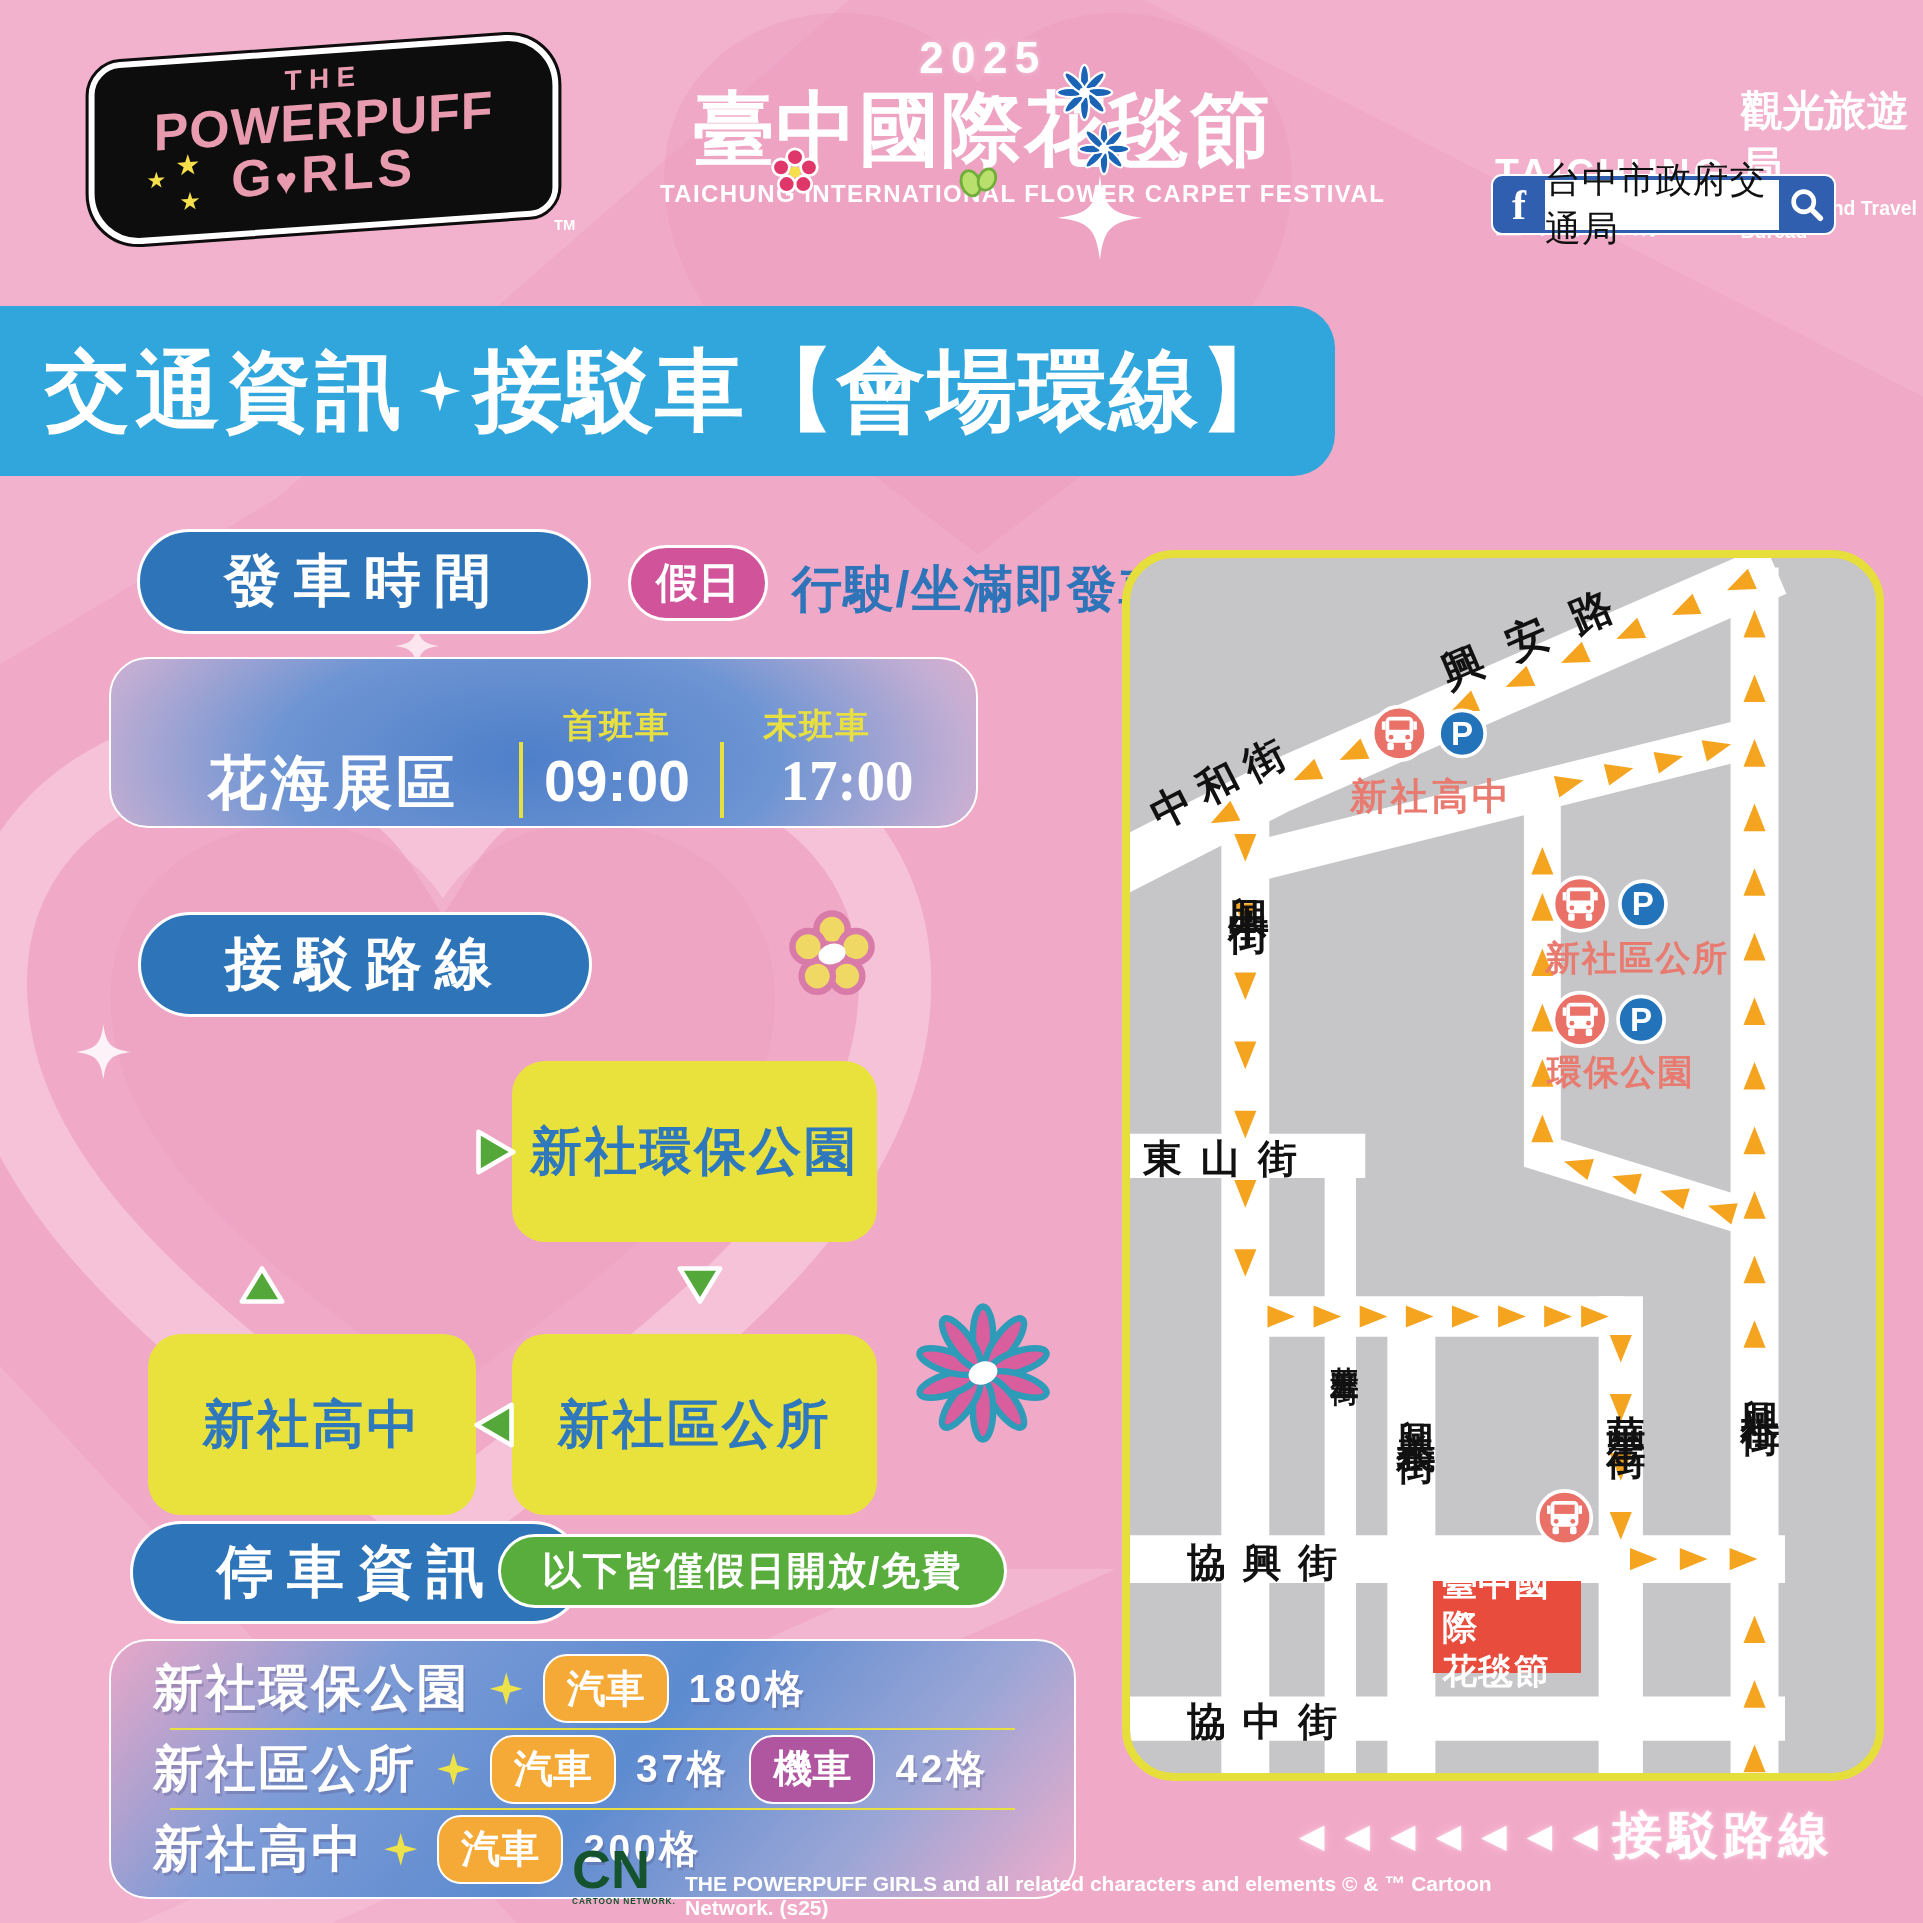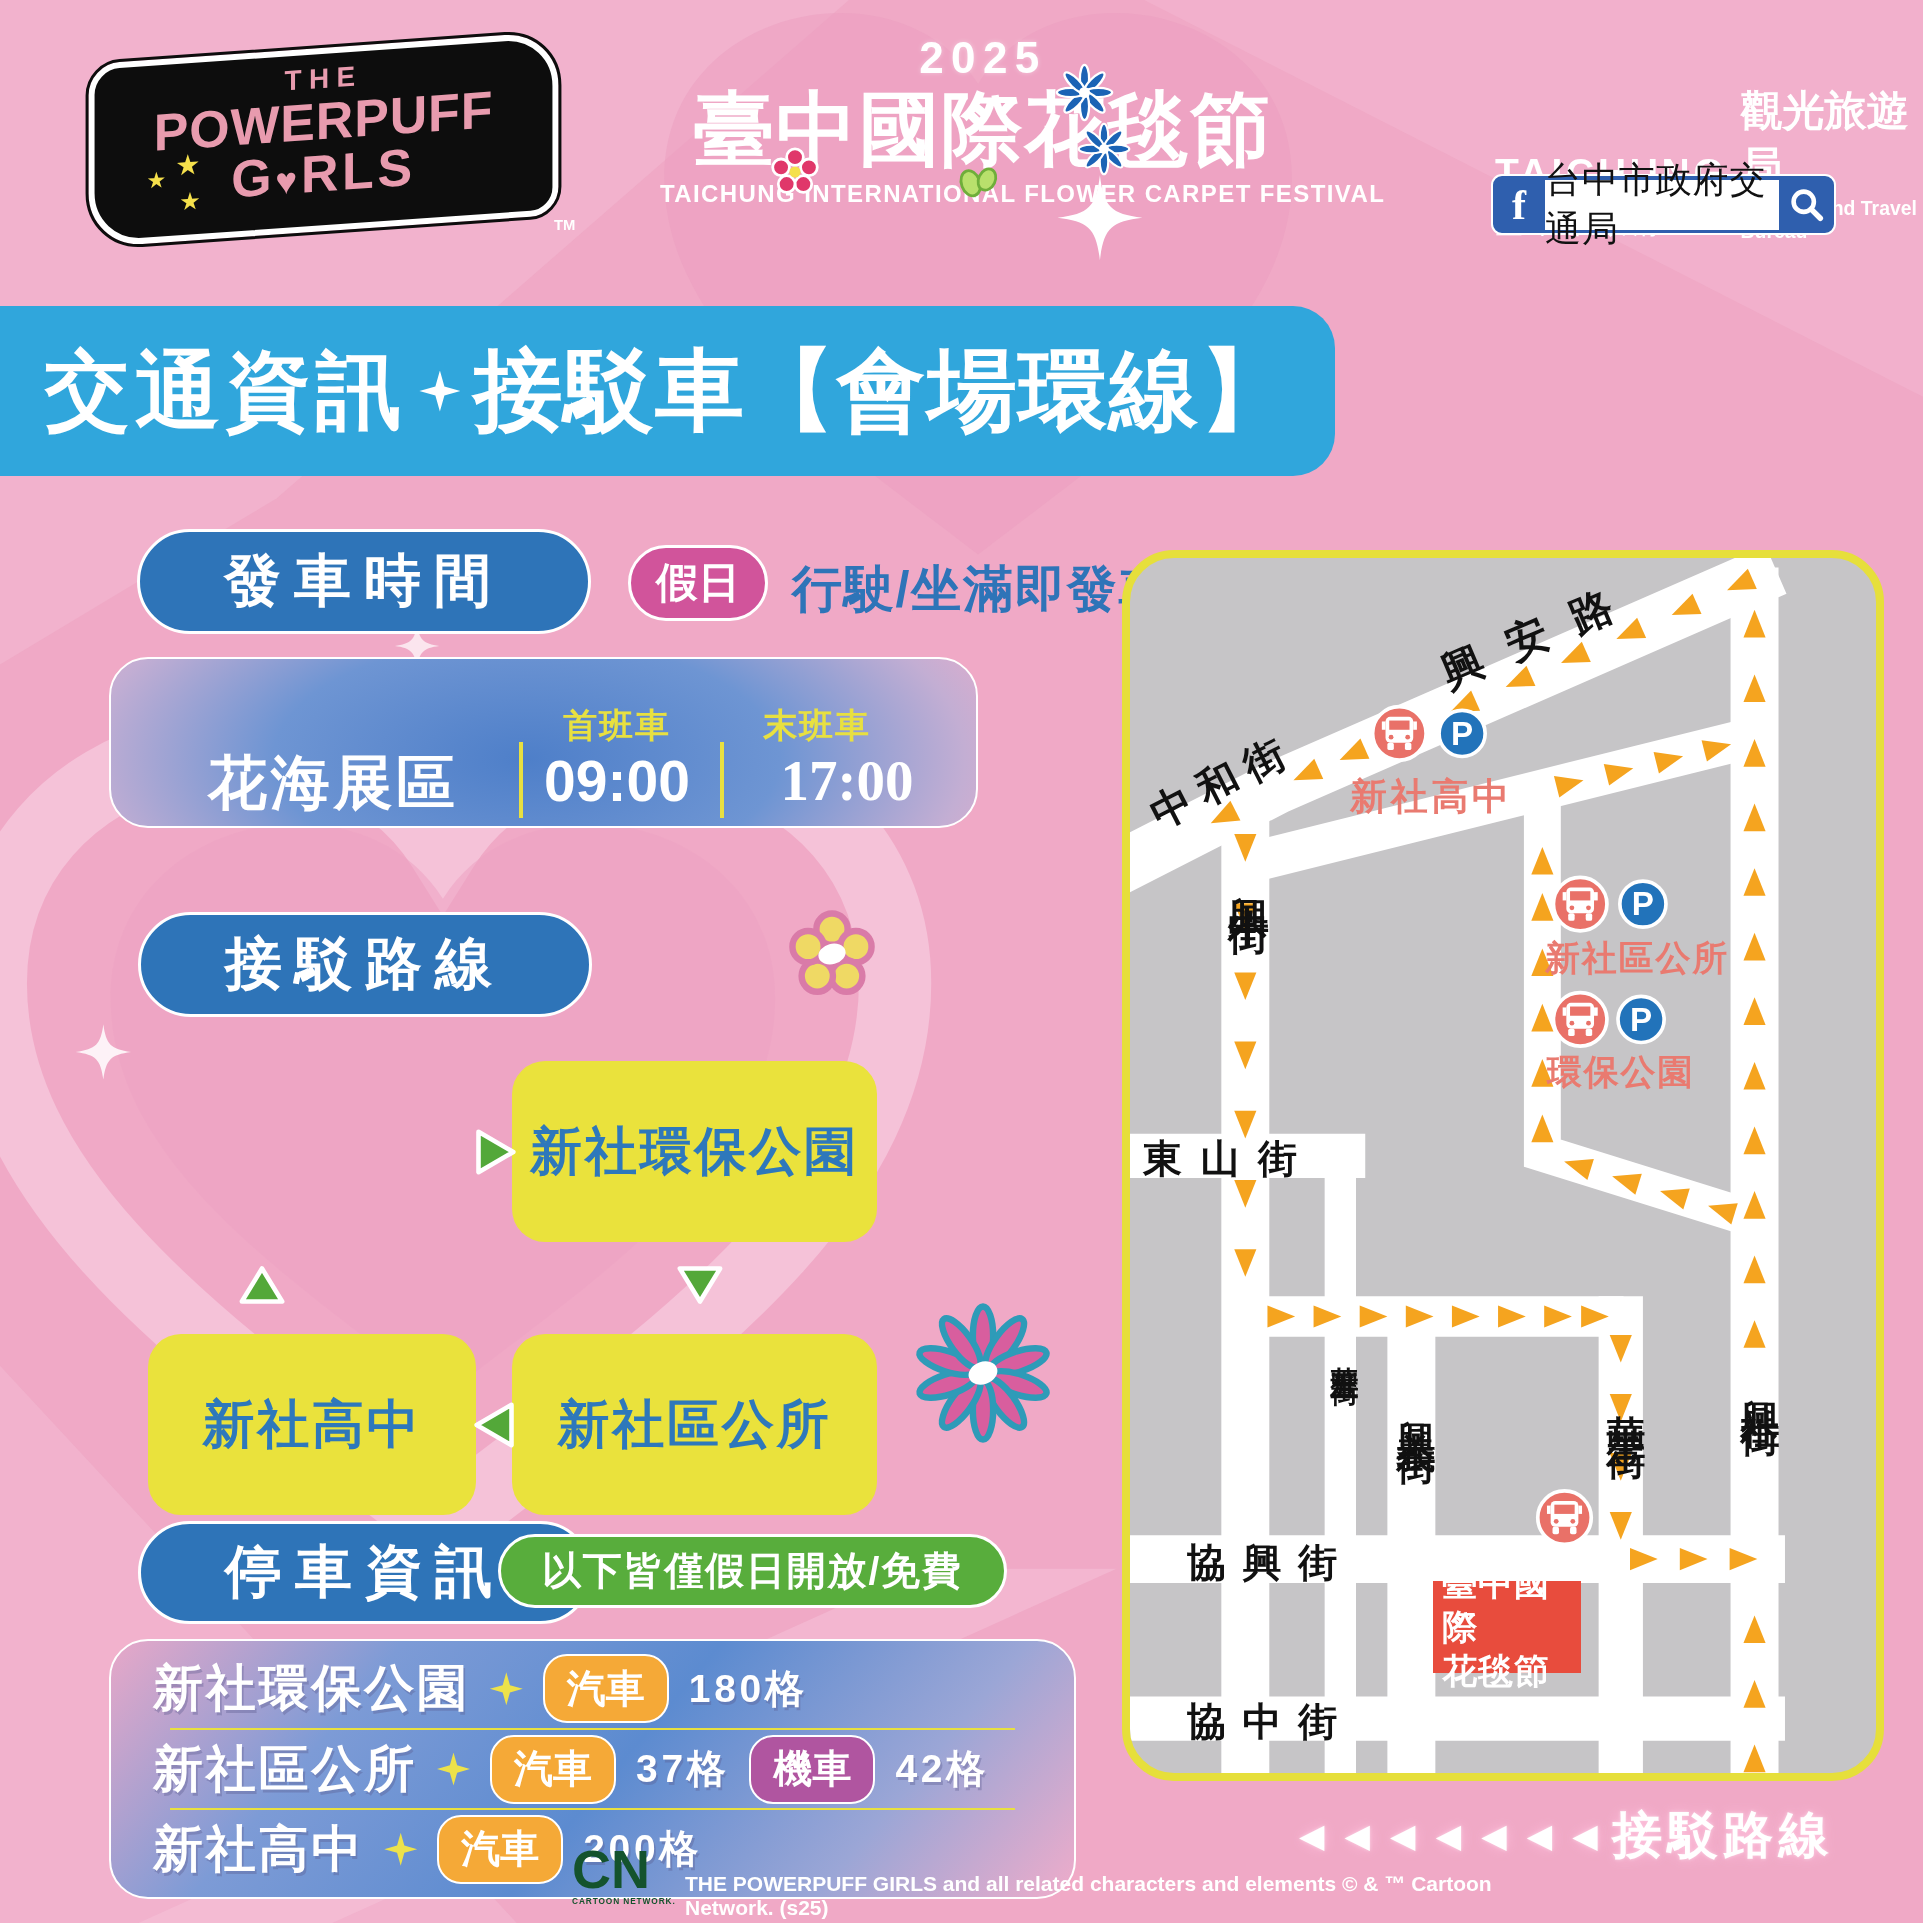--- a/index.html
+++ b/index.html
@@ -77,21 +77,21 @@
   .tt-time{position:absolute;top:89px;color:#fff;font-size:57px;font-weight:900;transform:translateX(-50%);}
   .tt-div{position:absolute;top:83px;width:3.7px;height:76px;background:#E8E040;}
 
   
   #route-pill{left:138px;top:912px;width:454px;height:105px;font-size:57px;letter-spacing:13px;}
   .route-box{position:absolute;background:var(--box_yellow);border-radius:33px;display:flex;align-items:center;
     justify-content:center;color:var(--box_text_blue);font-size:52px;font-weight:900;letter-spacing:2.8px;}
   .g-arrow{position:absolute;}
 
   
-  #parking-pill{left:138px;top:1521px;width:454px;height:103px;font-size:57px;letter-spacing:13px;}
+  #parking-pill{left:130px;top:1521px;width:454px;height:103px;font-size:57px;letter-spacing:13px;}
   #parking-note{left:498px;top:1534px;height:74px;padding:0 41px;background:var(--badge_green);border:3.7px solid #fff;
     border-radius:44px;display:flex;align-items:center;color:#fff;font-size:39px;font-weight:900;letter-spacing:1.8px;}
   #parking-card{left:109px;top:1639px;width:967px;height:260px;border:2.8px solid #fff;border-radius:39px;
     background:linear-gradient(130deg,#E8A8C8 0%,#7D9BD6 25%,#5C8BD0 52%,#9BA6D6 78%,#EFACCA 100%);
     display:flex;flex-direction:column;justify-content:space-evenly;padding:9.2px 42px;}
   .p-row{display:flex;align-items:center;gap:20px;height:78px;}
   .p-name{color:#fff;font-size:50px;font-weight:900;letter-spacing:2.8px;text-shadow:1.8px 2.8px 0 rgba(90,90,140,.35);white-space:nowrap;}
   .p-sparkle{width:33px;height:33px;background:#EDE24A;clip-path:polygon(50% 0,61% 39%,100% 50%,61% 61%,50% 100%,39% 61%,0 50%,39% 39%);}
   .type-pill{border:2.8px solid #fff;border-radius:24px;color:#fff;font-size:39px;font-weight:900;padding:5.5px 22px;white-space:nowrap;}
   .type-car{background:var(--car_orange);}

